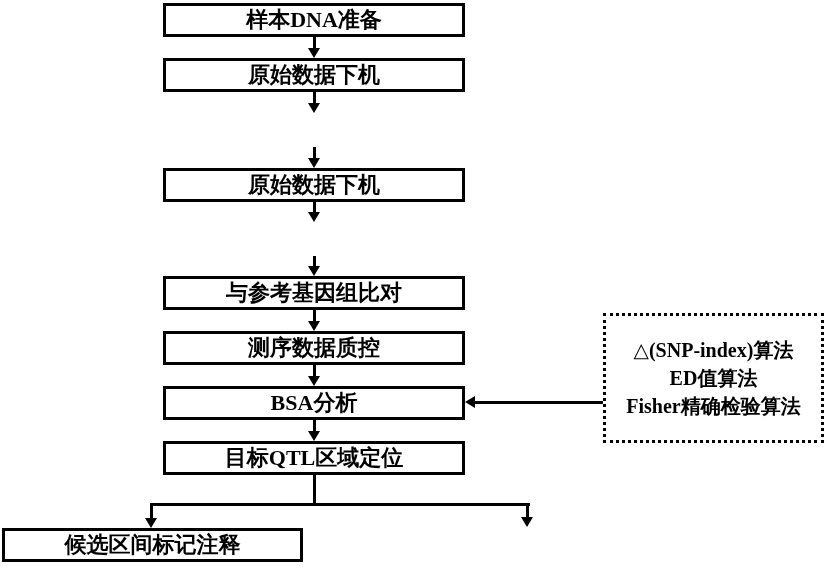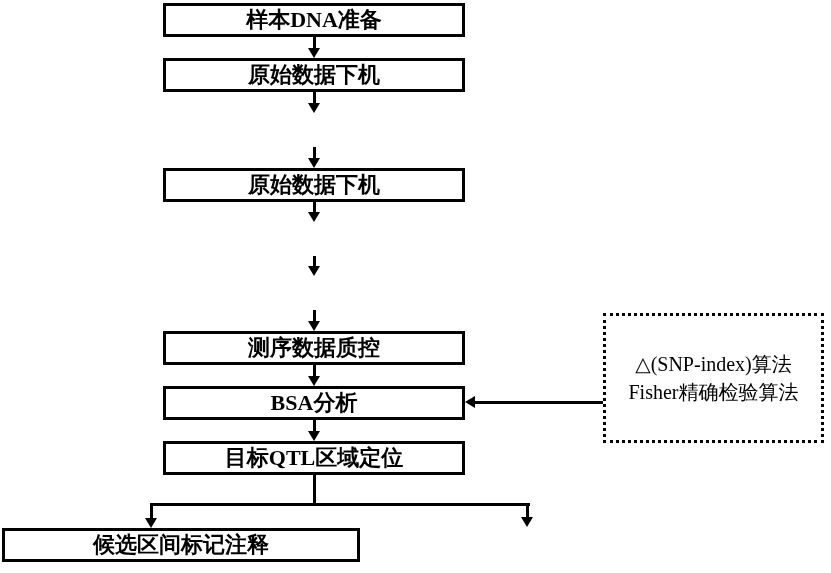--- a/index.html
+++ b/index.html
@@ -44,35 +44,36 @@
   }
   .methods {
     position: absolute;
     left: 603px; top: 313px; width: 221px; height: 130px;
     border: 3px dotted #000000;
     background: #ffffff;
     display: flex;
     flex-direction: column;
     align-items: center;
     justify-content: center;
-    font-weight: normal;
+    font-weight: bold;
     font-size: 20px;
     line-height: 28px;
     text-align: center;
     white-space: nowrap;
   }
 </style>
 </head>
 <body>
 
 <div class="canvas">
 
   <div class="box step" style="top:3px">样本DNA准备</div>
   <div class="box step" style="top:58px">原始数据下机</div>
   <div class="box step" style="top:168px">原始数据下机</div>
+  <div class="box step" style="top:276px">与参考基因组比对</div>
   <div class="box step" style="top:331px">测序数据质控</div>
   <div class="box step" style="top:386px">BSA分析</div>
   <div class="box step" style="top:441px">目标QTL区域定位</div>
 
   <div class="line" style="left:313px;top:37px;width:3px;height:11px"></div>
   <div class="arr-down" style="left:308px;top:48px"></div>
 
   <div class="line" style="left:313px;top:92px;width:3px;height:11px"></div>
   <div class="arr-down" style="left:308px;top:103px"></div>
 
@@ -89,29 +90,30 @@
   <div class="arr-down" style="left:308px;top:321px"></div>
 
   <div class="line" style="left:313px;top:365px;width:3px;height:11px"></div>
   <div class="arr-down" style="left:308px;top:376px"></div>
 
   <div class="line" style="left:313px;top:420px;width:3px;height:11px"></div>
   <div class="arr-down" style="left:308px;top:431px"></div>
 
   <div class="methods">
     <div>△(SNP-index)算法</div>
+    <div>ED值算法</div>
     <div>Fisher精确检验算法</div>
   </div>
   <div class="line" style="left:475px;top:401px;width:128px;height:3px"></div>
   <div class="arr-left" style="left:465px;top:396px"></div>
 
   <div class="line" style="left:313px;top:475px;width:3px;height:31px"></div>
   <div class="line" style="left:150px;top:503px;width:380px;height:3px"></div>
 
   <div class="line" style="left:150px;top:503px;width:3px;height:15px"></div>
   <div class="arr-down" style="left:145px;top:518px"></div>
 
   <div class="line" style="left:526px;top:503px;width:3px;height:15px"></div>
   <div class="arr-down" style="left:521px;top:517px"></div>
 
-  <div class="box" style="left:2px;top:528px;width:358px;height:34px">候选区间标记注释</div>
+  <div class="box" style="left:2px;top:528px;width:301px;height:34px">候选区间标记注释</div>
 
 </div>
 
 </body></html>

